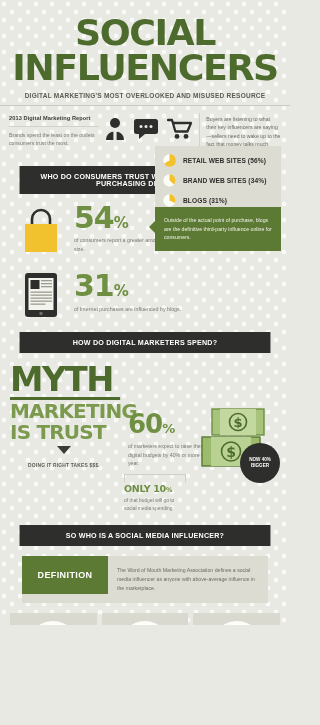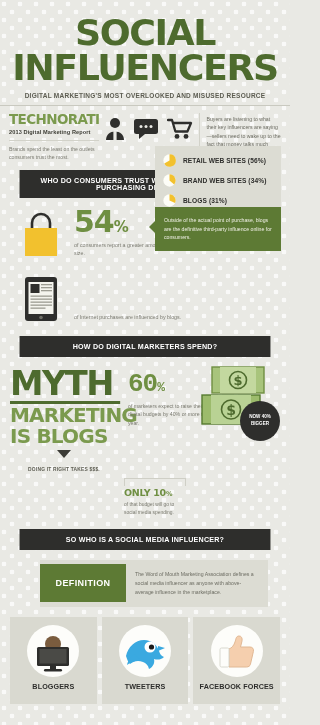--- a/index.html
+++ b/index.html
@@ -4,21 +4,21 @@
 <style>
   * { box-sizing: border-box; margin: 0; padding: 0; }
   html, body {
     width: 290px; height: 725px;
     overflow: hidden;
     font-family: "Liberation Sans", sans-serif;
     background: #e9e9e4;
   }
   .page {
     position: relative;
-    width: 290px; height: 725px;
+    width: 290px; height: 625px;
     background-color: #e9e9e4;
     background-image:
       radial-gradient(circle at 4px 4px, rgba(255,255,255,.75) 2.2px, transparent 2.6px),
       radial-gradient(circle at 12px 12px, rgba(255,255,255,.75) 2.2px, transparent 2.6px);
     background-size: 16px 16px, 16px 16px;
     overflow: hidden;
   }
 
   
   .hdr-title {
@@ -100,21 +100,21 @@
     text-align: center;
     font-size: 7px;
     font-weight: bold;
     letter-spacing: .2px;
     padding: 7px 4px;
     margin: 9px 22px 0 22px;
     transform: scaleX(1.02);
   }
 
   
-  .statrow { display: flex; align-items: flex-end; padding: 10px 12px 0 12px; }
+  .statrow { display: flex; align-items: center; padding: 10px 12px 0 12px; }
   .stat-ico { width: 58px; display: flex; justify-content: center; padding-top: 4px; }
   .stat-txt { flex: 1; padding-left: 4px; }
   .bignum {
     color: #6f8f42;
     font-family: "DejaVu Sans", sans-serif;
     font-weight: bold;
     font-size: 30px;
     line-height: .95;
     letter-spacing: -1px;
   }
@@ -158,21 +158,21 @@
   .greenbox:before {
     content: "";
     position: absolute;
     left: -6px; top: 14px;
     border-top: 6px solid transparent;
     border-bottom: 6px solid transparent;
     border-right: 6px solid #5d7a34;
   }
 
   
-  .myth-wrap { display: flex; padding: 12px 10px 0 10px; }
+  .myth-wrap { display: flex; padding: 12px 10px 0 10px; align-items: flex-end; }
   .myth-left { width: 108px; }
   .myth-big {
     color: #4e6b2e;
     font-family: "DejaVu Sans", sans-serif;
     font-weight: bold;
     font-size: 33px;
     line-height: .92;
     letter-spacing: -1.5px;
     border-bottom: 3px solid #4e6b2e;
     padding-bottom: 2px;
@@ -214,21 +214,21 @@
   }
   .myth-right { flex: 1; padding-left: 10px; position: relative; }
   .pct60 {
     color: #6f8f42;
     font-family: "DejaVu Sans", sans-serif;
     font-weight: bold;
     font-size: 26px;
     line-height: 1;
     letter-spacing: -1px;
   }
-  .pct60 span { font-size: 13px; font-family: Liberation Mono, monospace; }
+  .pct60 span { font-size: 13px; }
   .pct60-desc {
     color: #7a7a70;
     font-size: 5.2px;
     line-height: 1.65;
     margin-top: 5px;
     width: 84px;
   }
 
   .money { position: absolute; right: -2px; top: -4px; width: 84px; height: 72px; }
   .badge {
@@ -268,23 +268,23 @@
   .brkt {
     height: 8px;
     border: 1px solid #cfcfc6;
     border-bottom: none;
     margin-bottom: 2px;
   }
 
   
   .def-wrap {
     display: flex;
-    margin: 10px 22px 0 40px;
+    margin: 10px 22px 0 22px;
     background: #dcdcd3;
-    align-items: center;
+    align-items: flex-start;
   }
   .def-badge {
     background: #5d7a34;
     color: #fff;
     font-size: 9px;
     font-weight: bold;
     letter-spacing: .4px;
     display: flex;
     align-items: center;
     justify-content: center;
@@ -329,21 +329,20 @@
 <body>
 
 <div class="page">
 
   <div>
     <div class="hdr-title">SOCIAL INFLUENCERS</div>
     <div class="hdr-sub">DIGITAL MARKETING'S MOST OVERLOOKED AND MISUSED RESOURCE</div>
 
     <div class="hdr-cols">
       <div class="hdr-left">
-        <div class="brand">TECHNORATI</div>
         <div class="brand-sub">2013 Digital Marketing Report</div>
         <div class="brand-note">Brands spend the least on the outlets consumers trust the most.</div>
       </div>
 
       <div class="hdr-icons">
         <span>
           <svg width="20" height="24" viewBox="0 0 20 24">
             <circle cx="10" cy="6" r="5" fill="#2e2e2c"></circle>
             <path d="M1 23c0-5.2 4-8.6 9-8.6s9 3.4 9 8.6z" fill="#2e2e2c"></path>
             <rect x="8.4" y="13.5" width="3.2" height="9.5" fill="#e9e9e4"></rect>
@@ -399,20 +398,21 @@
           <rect x="6.5" y="19.5" width="21.5" height="1.3"></rect>
           <rect x="6.5" y="22.5" width="21.5" height="1.3"></rect>
           <rect x="6.5" y="25.5" width="21.5" height="1.3"></rect>
           <rect x="6.5" y="28.5" width="21.5" height="1.3"></rect>
           <rect x="6.5" y="31.5" width="15" height="1.3"></rect>
         </g>
         <circle cx="17" cy="41.5" r="1.8" fill="#6e6e66"></circle>
       </svg>
     </div>
     <div class="stat-txt">
+      <div class="bignum"><span style="font-size:30px">31</span><span>%</span></div>
       <div class="stat-desc">of Internet purchases are influenced by blogs.</div>
     </div>
   </div>
 
   <div class="legend">
     <div class="legend-item">
       <svg class="pac" viewBox="0 0 20 20">
         <circle cx="10" cy="10" r="9.5" fill="#fdfdf7"></circle>
         <path d="M10 10 L10 .5 A9.5 9.5 0 1 1 2 14.8 Z" fill="#f2c12e"></path>
       </svg>
@@ -435,21 +435,21 @@
   </div>
 
   <div class="greenbox">Outside of the actual point of purchase, blogs are the definitive third-party influence online for consumers.</div>
 
   <div class="bar" style="margin-top:14px">HOW DO DIGITAL MARKETERS SPEND?</div>
 
   <div class="myth-wrap">
     <div class="myth-left">
       <div class="myth-big">MYTH</div>
       <div class="myth-l3">MARKETING</div>
-      <div class="myth-l3">IS BLOGS</div>
+      <div class="myth-l3">IS TRUST</div>
       <div class="tri"></div>
       <div class="myth-tag">DOING IT RIGHT TAKES $$$.</div>
     </div>
 
     <div class="myth-right">
       <div class="money">
         <svg width="84" height="72" viewBox="0 0 84 72">
           <g>
             <rect x="14" y="2" width="52" height="26" fill="#a8c47c" stroke="#6f8f42" stroke-width="1.4"></rect>
             <rect x="22" y="2" width="36" height="26" fill="#c3d89f"></rect>

